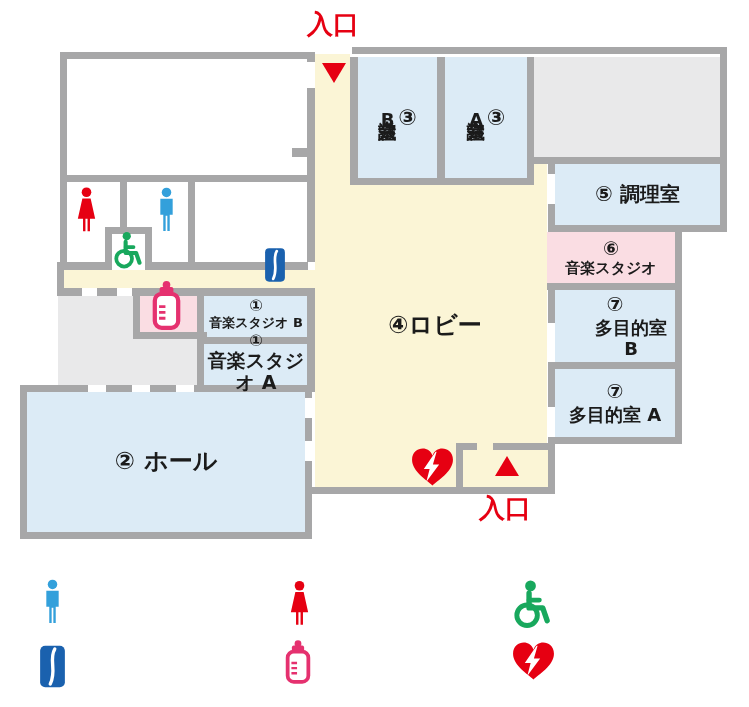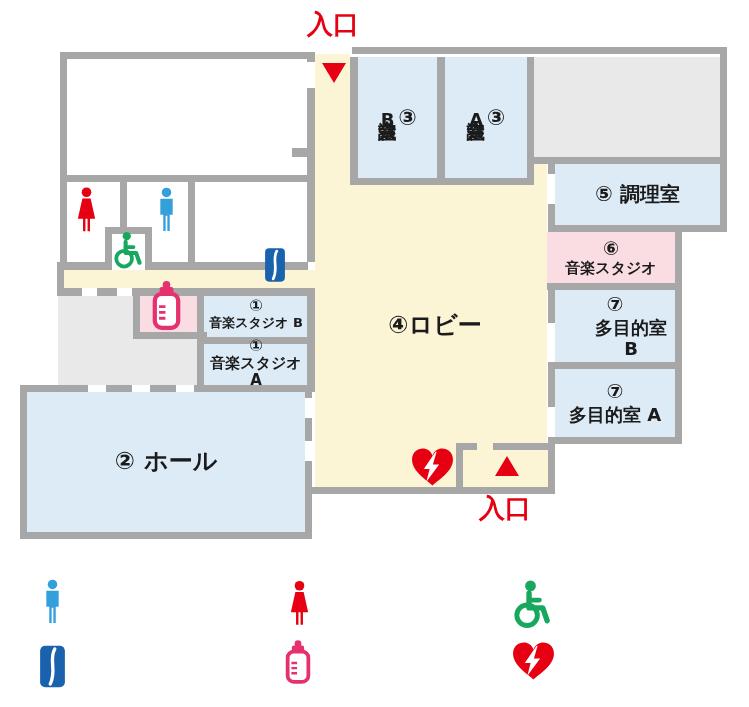--- a/index.html
+++ b/index.html
@@ -123,21 +123,21 @@
     <span>④</span>
       <span>ロビー</span>
   </div>
 
   <div class="lbl col" style="left:204px;top:294px;width:104px;height:40px;">
     <span style="font-size:16px;">①</span>
     <span style="font-size:13px;">音楽スタジオ B</span>
   </div>
   <div class="lbl col" style="left:204px;top:341px;width:104px;height:44px;">
     <span style="font-size:16px;">①</span>
-    <span style="font-size:15px;">音楽スタジオ A</span>
+    <span style="font-size:19px;">音楽スタジオ A</span>
   </div>
 
   <div class="lbl" style="left:27px;top:446px;width:278px;height:32px;font-size:24px;gap:9px;">
     <span>②</span>
       <span>ホール</span>
   </div>
 
   <div class="tri tri-up" style="left:495px;top:456px;"></div>
   <div class="lbl red" style="left:472px;top:494px;width:66px;height:30px;font-size:26px;">
     <span>入口</span>

